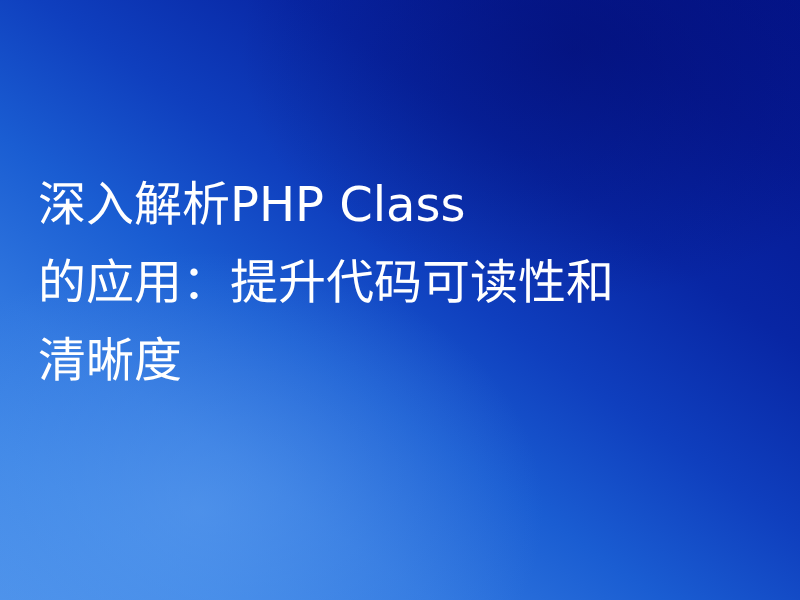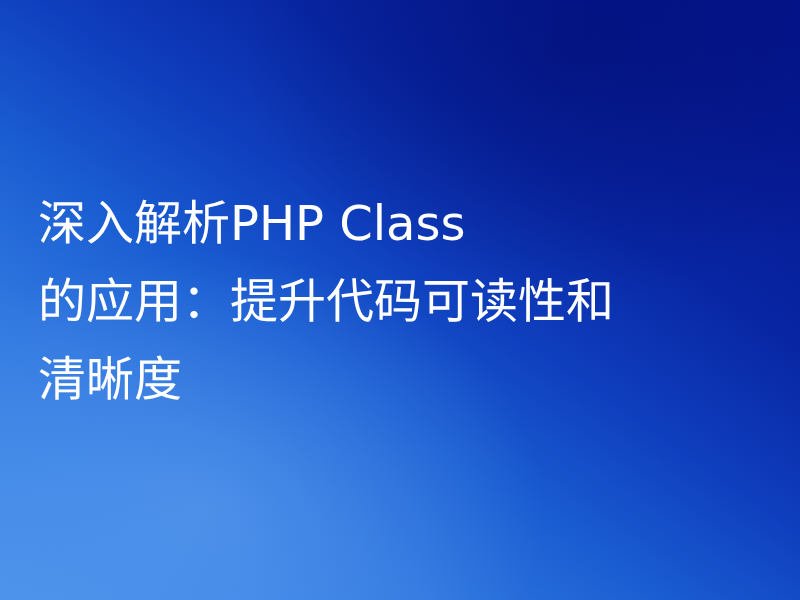--- a/index.html
+++ b/index.html
@@ -65,21 +65,21 @@
                 rgba(2,12,110,0.52) 0%,
                 rgba(2,12,110,0.24) 55%,
                 rgba(2,12,110,0) 100%);
     pointer-events: none;
   }
 
   
   #cover-title-block {
     position: absolute;
     left: 38px;
-    top: 184px;
+    top: 165px;
     width: 736px;
     z-index: 2;
   }
 
   #cover-title {
     margin: 0;
     padding: 0;
     color: #ffffff;
     font-weight: 400;
     font-size: 48px;

